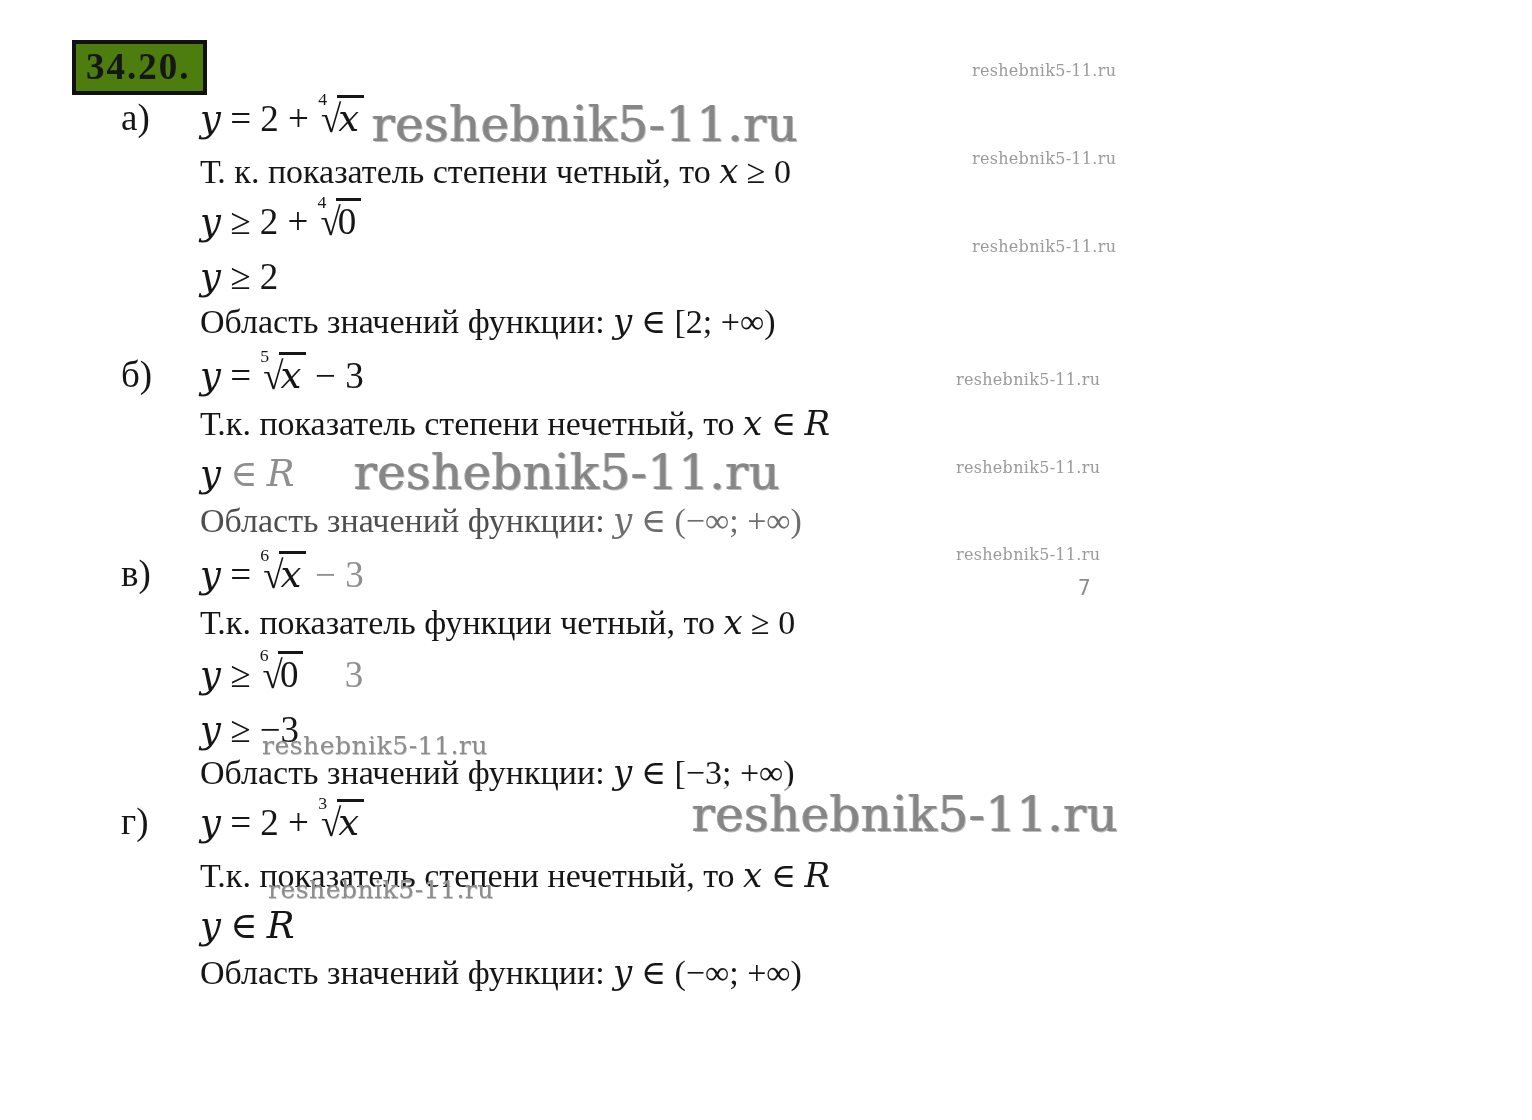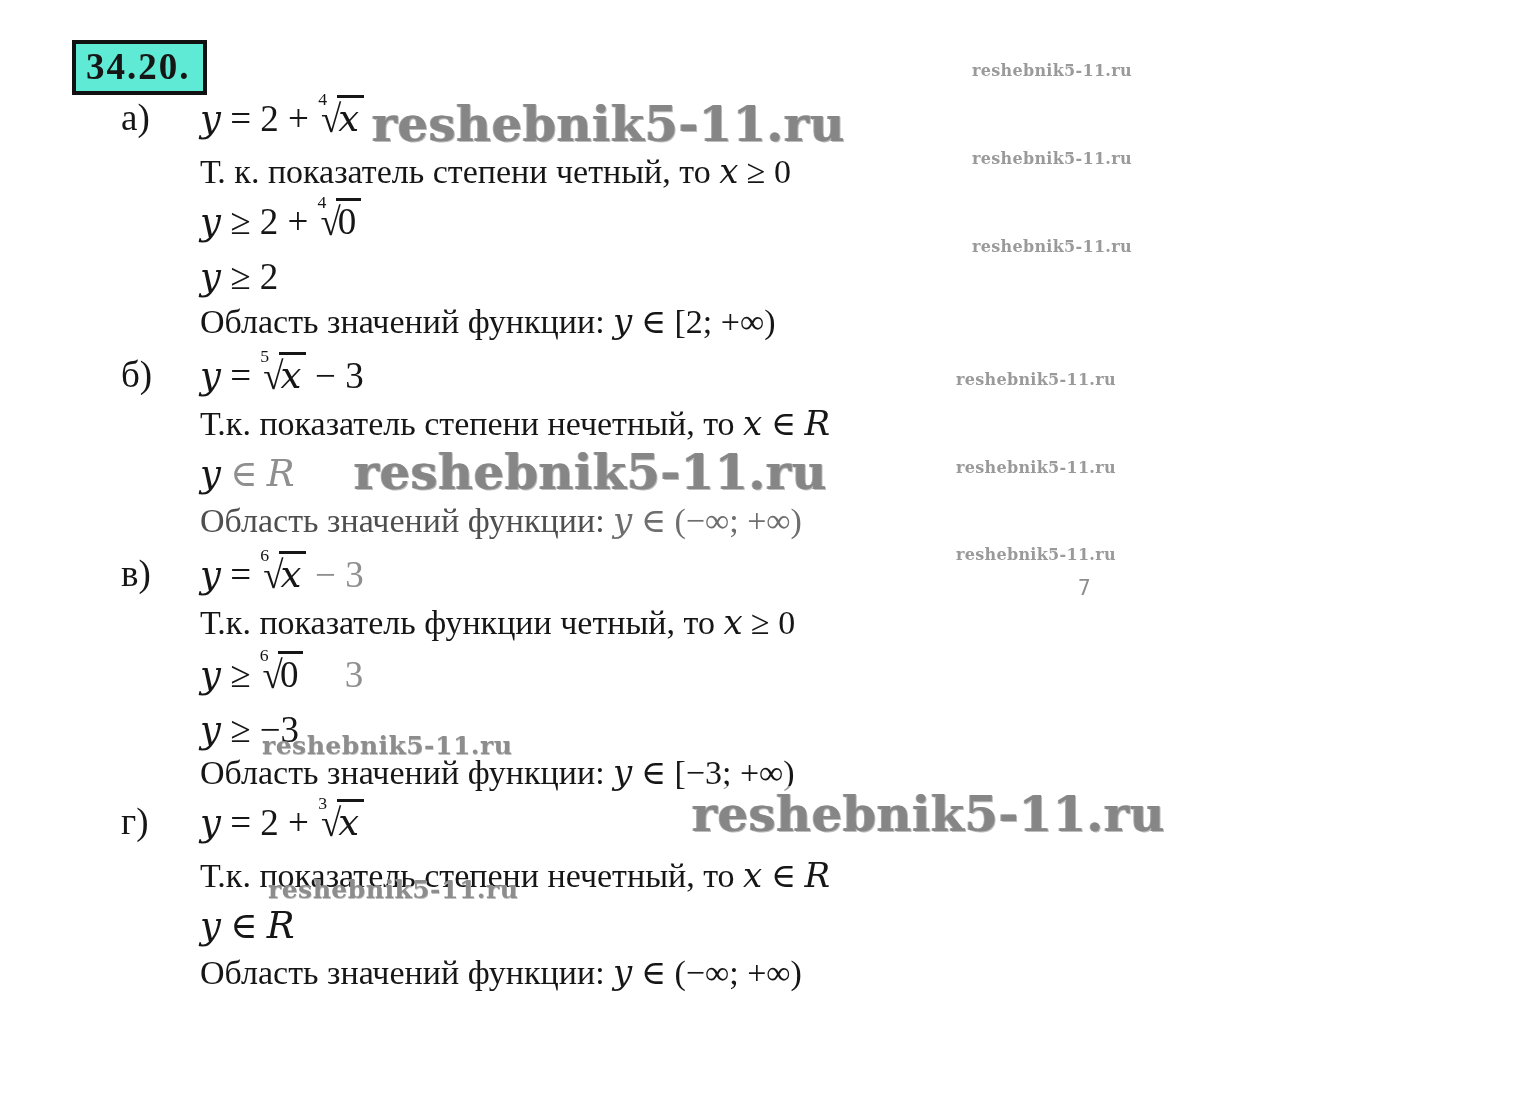--- a/index.html
+++ b/index.html
@@ -21,24 +21,24 @@
   .root{display:inline-block;white-space:nowrap;}
   .root .idx{display:inline-block;font-size:0.48em;font-style:normal;transform:translateY(-0.72em);margin-right:-0.34em;position:relative;z-index:1;}
   .root .sq{font-style:normal;display:inline-block;transform:scaleY(1.05);}
   .root .rad{display:inline-block;border-top:3px solid currentColor;margin-left:-0.13em;padding:0 0.12em 0 0.05em;line-height:1.12;}
   
   .problem-box{
     position:absolute;left:72px;top:40px;
     border:4px solid #111;
     padding:1px 12px 3px 10px;
     font-weight:bold;font-size:37px;letter-spacing:2px;
-    background:#5eead4;
+    background:#4d7c0f;
   }
   
-  .wm{position:absolute;font-weight:bold;font-family:"DejaVu Serif","Liberation Serif",serif;letter-spacing:0.5px;}
+  .wm{position:absolute;font-weight:normal;font-family:"DejaVu Serif","Liberation Serif",serif;letter-spacing:0.5px;}
   .wm-lg{font-size:48px;color:#868686;text-shadow:1px 1px 0 #bdbdbd, -1px 0 0 #a5a5a5;background:rgba(255,255,255,0.55);padding:0 4px;}
   .wm-md{font-size:25px;color:#8d8d8d;text-shadow:0.5px 0.5px 0 #c0c0c0;}
   .wm-sm{font-size:16px;color:#9a9a9a;letter-spacing:0.3px;}
   .faded{color:#8f8f8f;}
   .faded2{color:#6e6e6e;}
   .washed{color:#4f4f4f;}
   .gap{margin-left:42px;}
   .corner-mark{position:absolute;left:1078px;top:576px;font-size:21px;color:#8d8d8d;font-family:"DejaVu Sans Mono",monospace;}
 </style>
 </head>

